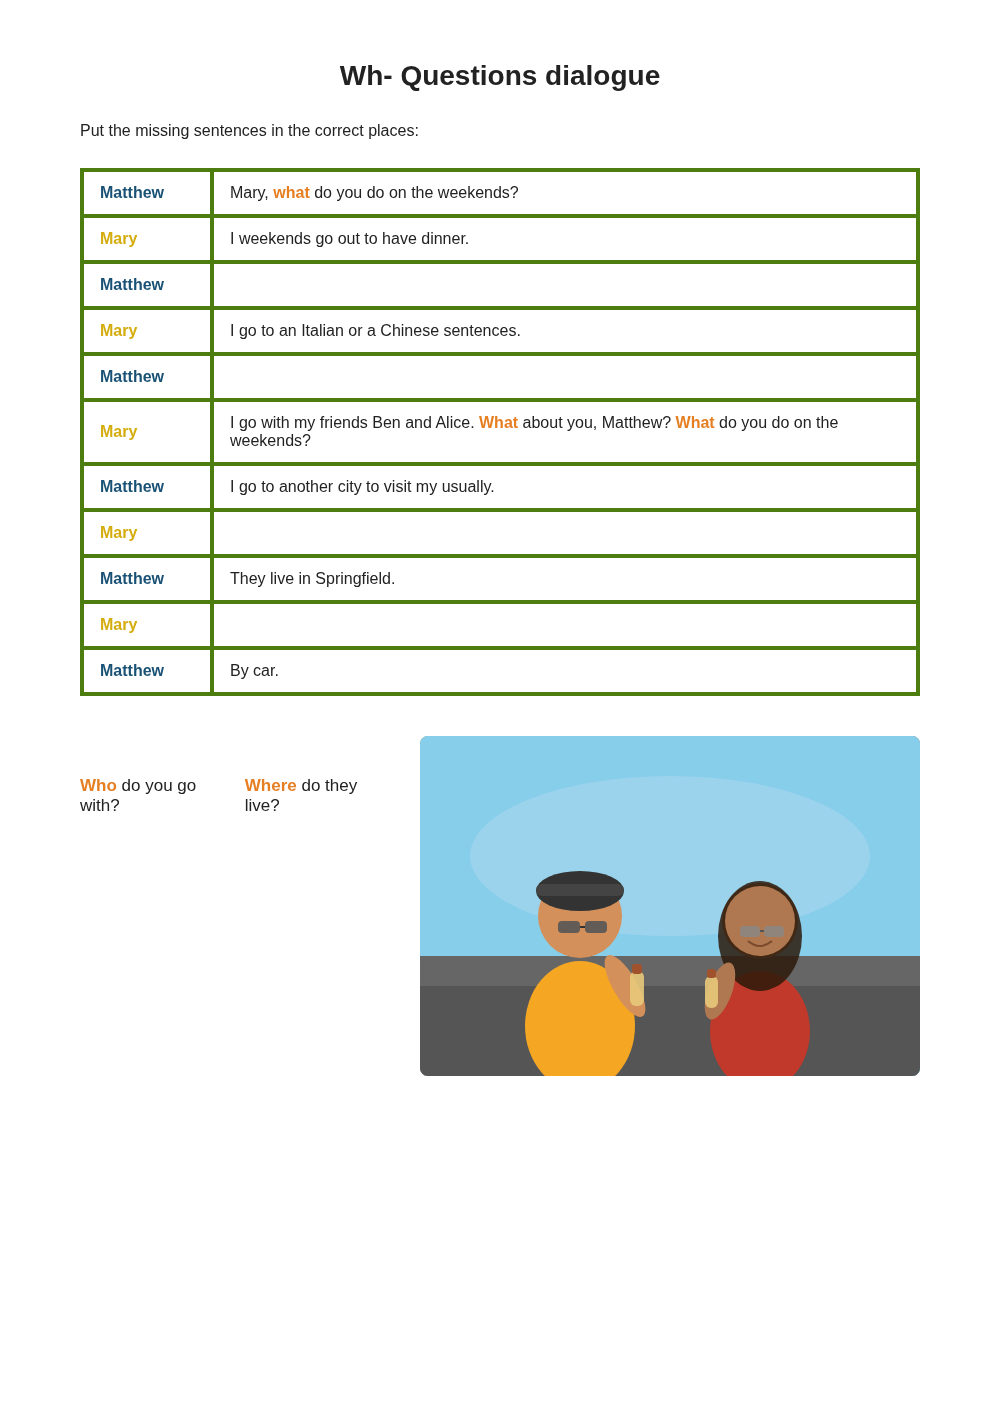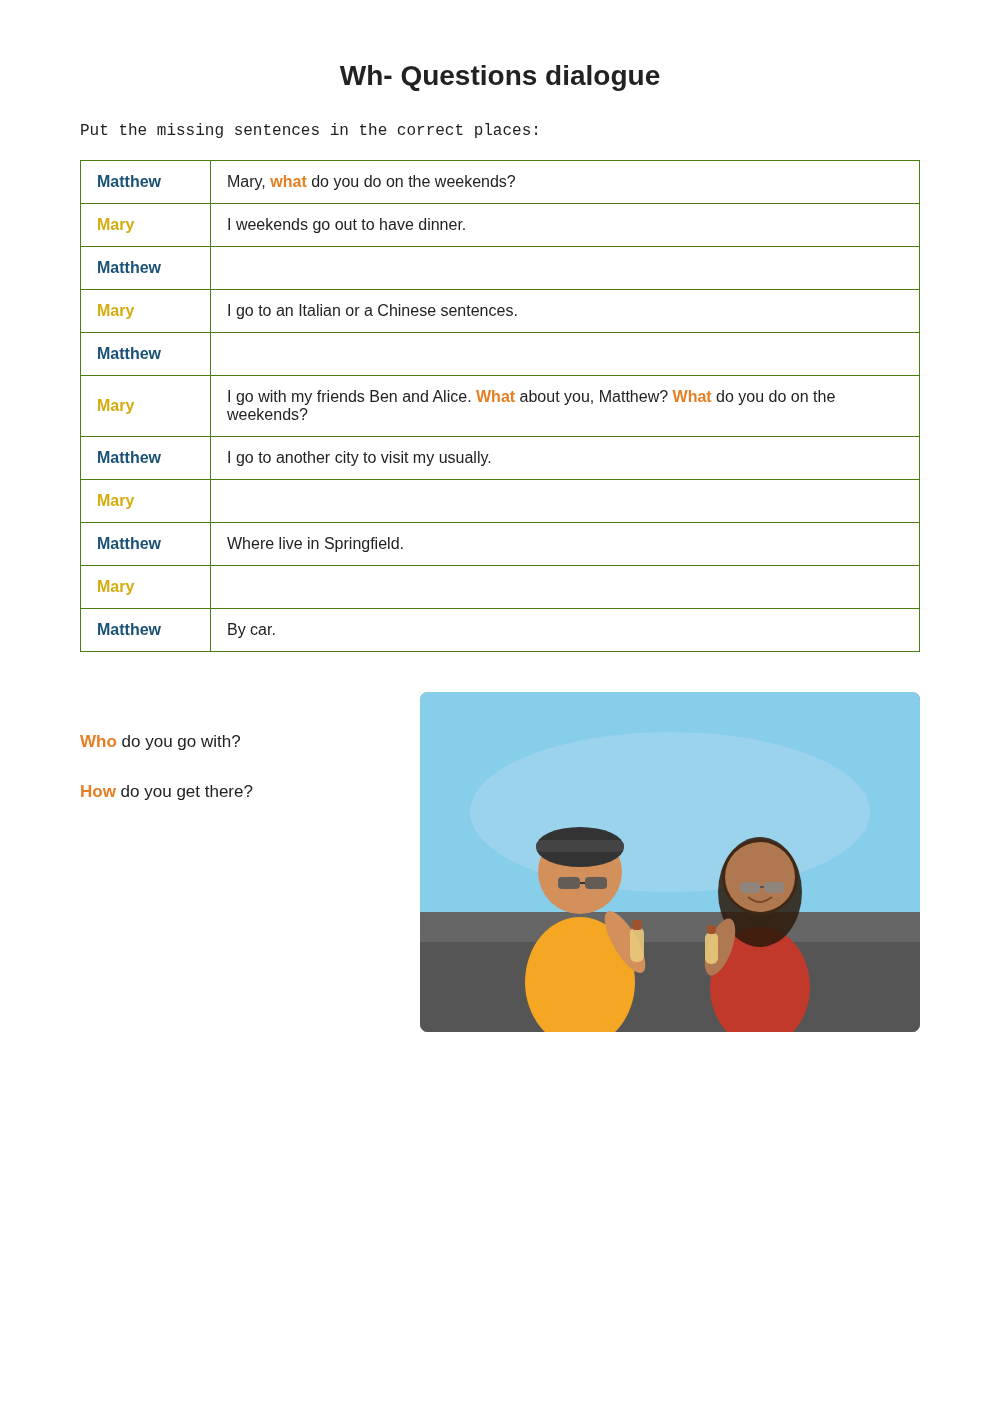--- a/index.html
+++ b/index.html
@@ -20,33 +20,32 @@
 
     .page-title {
       text-align: center;
       font-size: 28px;
       font-weight: bold;
       margin-bottom: 30px;
     }
 
     .instruction {
       font-size: 16px;
-      margin-bottom: 20px;
+      margin-bottom: 28px;
       color: #222;
-      font-family: Liberation Mono, monospace;
     }
 
     .dialogue-table {
       width: 100%;
       border-collapse: collapse;
       margin-bottom: 40px;
     }
 
     .dialogue-table td {
-      border: 1px solid #4d7c0f;
+      border: 4px solid #4d7c0f;
       padding: 12px 16px;
       vertical-align: middle;
     }
 
     .speaker-cell {
       width: 130px;
       font-weight: bold;
       white-space: nowrap;
     }
 
@@ -77,22 +76,22 @@
       display: flex;
       flex-direction: row;
       align-items: flex-start;
       gap: 40px;
       margin-top: 10px;
     }
 
     .questions-list {
       flex: 0 0 300px;
       display: flex;
-      flex-direction: column;
-      gap: 30px;
+      flex-direction: row;
+      gap: 22px;
       padding-top: 40px;
     }
 
     .question-item {
       font-size: 17px;
       color: #222;
     }
 
     .image-placeholder {
       flex: 1;
@@ -152,37 +151,37 @@
       <tr>
         <td class="speaker-cell speaker-matthew">Matthew</td>
         <td>I go to another city to visit my usually.</td>
       </tr>
       <tr>
         <td class="speaker-cell speaker-mary">Mary</td>
         <td class="empty-cell">&nbsp;</td>
       </tr>
       <tr>
         <td class="speaker-cell speaker-matthew">Matthew</td>
-        <td>Where live in Springfield.</td>
+        <td>They live in Springfield.</td>
       </tr>
       <tr>
         <td class="speaker-cell speaker-mary">Mary</td>
         <td class="empty-cell">&nbsp;</td>
       </tr>
       <tr>
         <td class="speaker-cell speaker-matthew">Matthew</td>
         <td>By car.</td>
       </tr>
     </tbody>
 </table>
 
 <div class="bottom-section">
   <div class="questions-list" id="questions-list">
   <div class="question-item"><span style="color: rgb(230, 126, 34); font-weight: bold;">Who</span><span> do you go with?</span></div>
-      <div class="question-item"><span style="color: rgb(230, 126, 34); font-weight: bold;">How</span><span> do you get there?</span></div>
+      <div class="question-item"><span style="color: rgb(230, 126, 34); font-weight: bold;">Where</span><span> do they live?</span></div>
     </div>
   <div class="image-placeholder">
     <div class="image-inner">
       
       <svg width="100%" height="100%" viewBox="0 0 500 340" xmlns="http://www.w3.org/2000/svg">
 
         <rect width="500" height="340" fill="#87CEEB"></rect>
 
         <ellipse cx="250" cy="120" rx="200" ry="80" fill="#b0d8f0" opacity="0.5"></ellipse>
 

